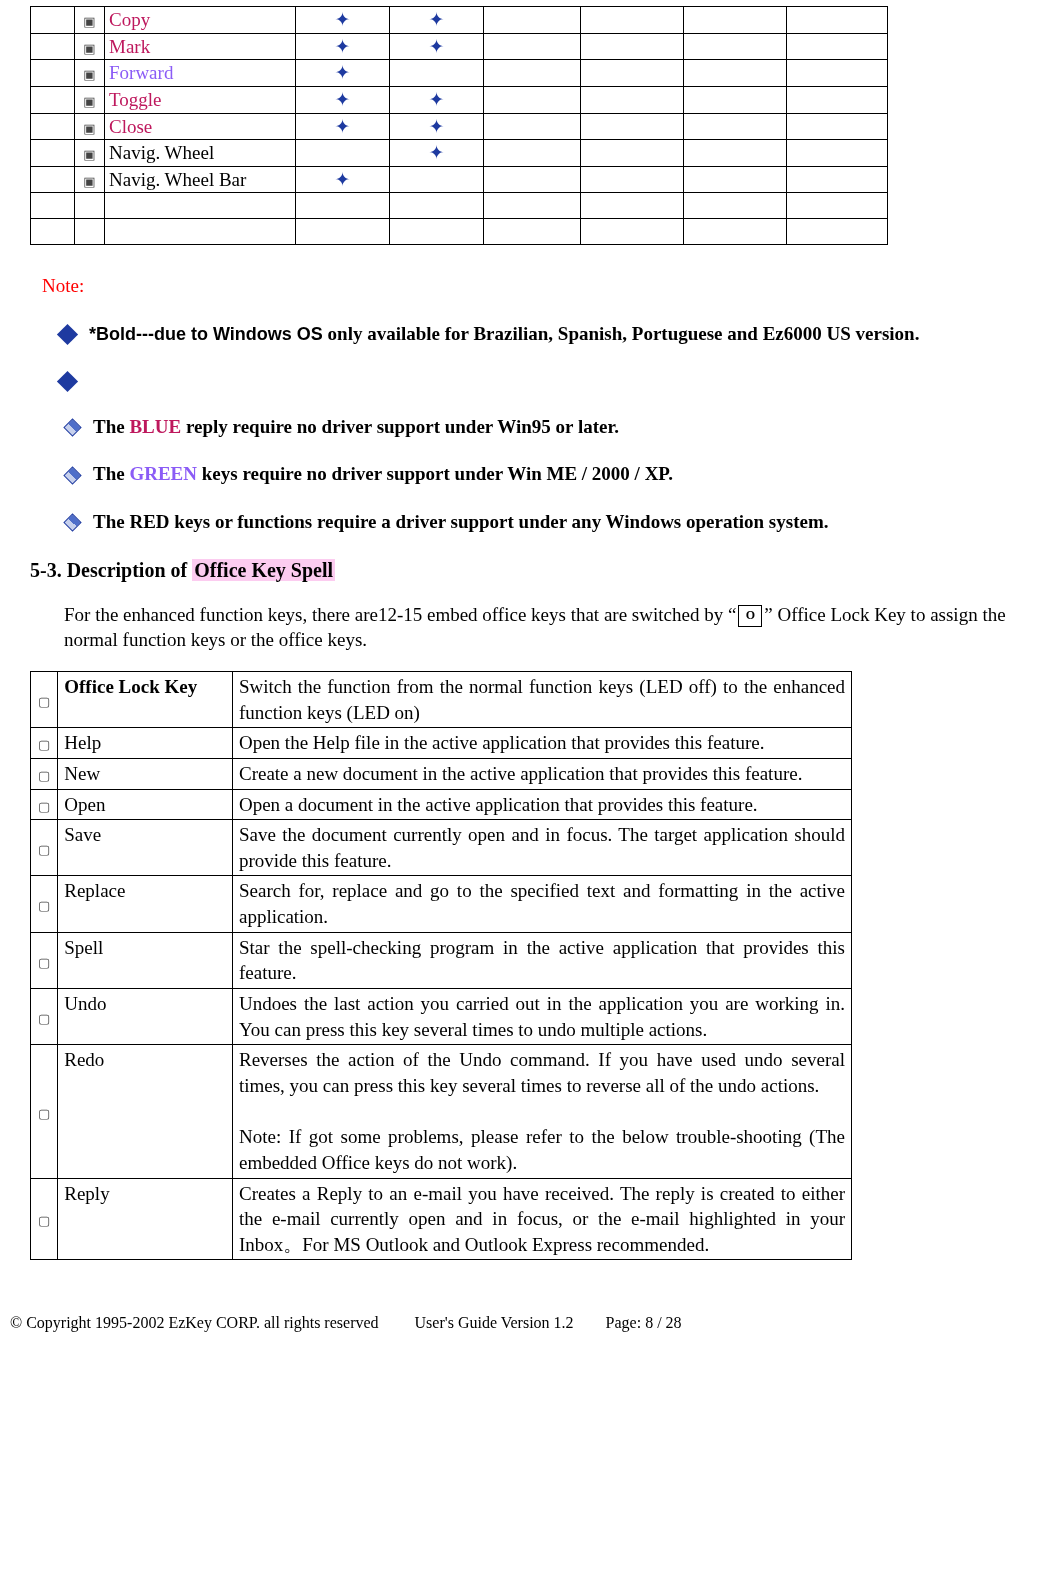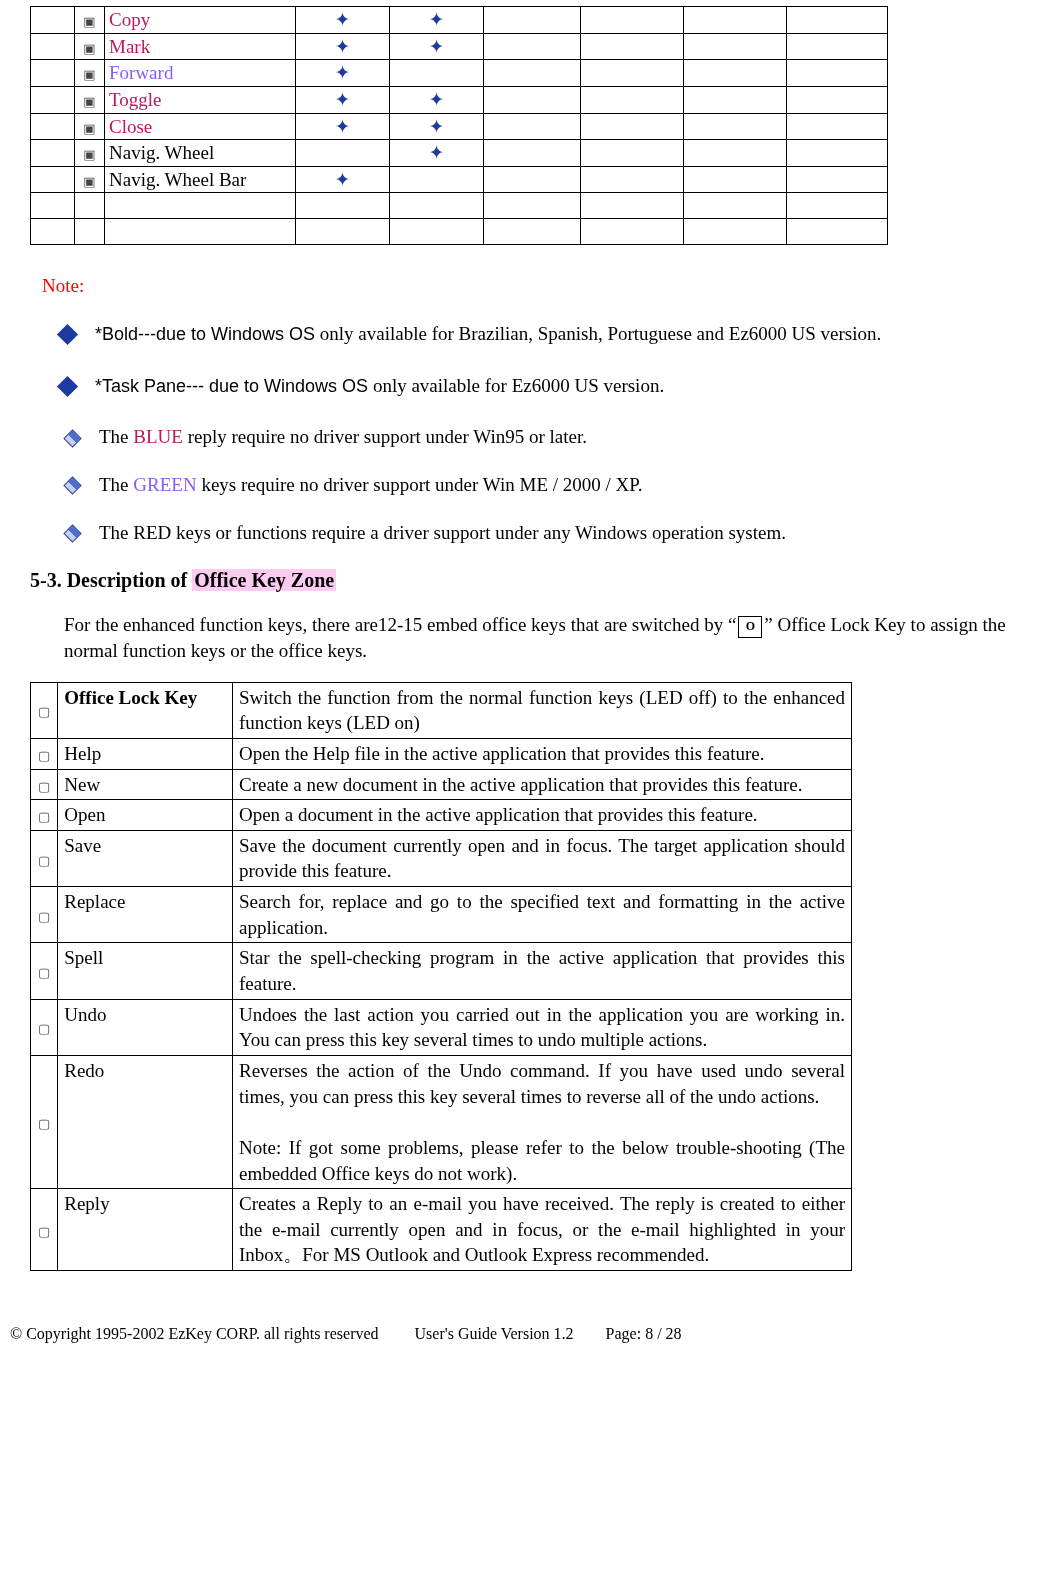--- a/index.html
+++ b/index.html
@@ -25,21 +25,21 @@
   .top-table .c2{ width:182px; padding-left:4px; }
   .top-table .c3,.top-table .c4{ width:85px; text-align:center; }
   .top-table .c5{ width:88px; }
   .top-table .c6{ width:94px; }
   .top-table .c7{ width:94px; }
   .top-table .c8{ width:92px; }
   .blue  { color:#be185d; }
   .green { color:#8b5cf6; }
   .red   { color:#000000; }
   .note-head{ color:#ff0000; margin:28px 0 22px 32px; }
-  .bullet-row{ margin: 4px 0 26px 50px; display:flex; align-items:center; gap:20px; }
+  .bullet-row{ margin: 4px 0 26px 50px; display:flex; align-items:center; gap:14px;font-weight:bold; }
   .bullet-row.sm{ margin-left:56px; margin-bottom:22px; }
   .diamond-l{ width:15px; height:15px; background:#1e3aa0; transform:rotate(45deg); flex:0 0 15px; position:relative; top:1px; }
   .diamond-s{ width:11px; height:11px; border:1px solid #1e3aa0; background:linear-gradient(#4e6ec9 50%,#c6d0ed 50%); transform:rotate(45deg); flex:0 0 11px; position:relative; top:1px; }
   .arial{ font-family: Arial, sans-serif; font-size:18px; }
   h3.sec{ font-size:20px; margin:8px 0 18px 20px; font-weight:bold; }
   .hl{ background:#fcccf0; padding:0 2px; }
   .para{ margin:0 30px 18px 54px; font-size:19px; line-height:1.35; }
   .iconbox{ display:inline-block; width:22px; height:20px; border:1px solid #000; vertical-align:middle; margin:0 2px; font-size:12px; line-height:18px; text-align:center; font-weight:bold; }
   .ktbl{ margin-left:20px; width:822px; }
   .ktbl td{ border:1px solid #000; padding:2px 6px; vertical-align:top; font-size:19px; }
@@ -158,38 +158,37 @@
 
 <div class="note-head">Note:</div>
 
 <div id="notes-area">
     <div class="bullet-row">
       <div class="diamond-l"></div>
       <div><span class="arial">*Bold---due to Windows OS</span><span> only available for Brazilian, Spanish, Portuguese and Ez6000 US version.</span></div>
     </div>
     <div class="bullet-row">
       <div class="diamond-l"></div>
-      <div><span class="arial">*Task Pane--- due to Windows OS</span><span> only available for Ez6000 US version.</span></div>
     </div>
     <div class="bullet-row sm">
       <div class="diamond-s"></div>
       <div><span>The  </span><span class="blue">BLUE</span><span> reply require no driver support under Win95 or later.</span></div>
     </div>
     <div class="bullet-row sm">
       <div class="diamond-s"></div>
       <div><span>The  </span><span class="green">GREEN</span><span> keys require no driver support under Win ME / 2000 / XP.</span></div>
     </div>
     <div class="bullet-row sm">
       <div class="diamond-s"></div>
       <div><span>The  </span><span class="red">RED</span><span> keys or functions require a driver support under any Windows operation system.</span></div>
     </div>
   </div>
 
 <h3 class="sec">
-  <span>5-3. Description of </span><span class="hl">Office Key Zone</span>
+  <span>5-3. Description of </span><span class="hl">Office Key Spell</span>
 </h3>
 
 <p class="para">
   <span>For the enhanced function keys, there are12-15 embed office keys that are switched by “</span><span class="iconbox">O</span><span>” Office Lock Key to assign the normal function keys or the office keys.</span>
 </p>
 
 <table class="ktbl">
   <tbody id="ktbl-body">
       <tr>
         <td class="ic" style="vertical-align: middle;"><span class="smicon">▢</span></td>

